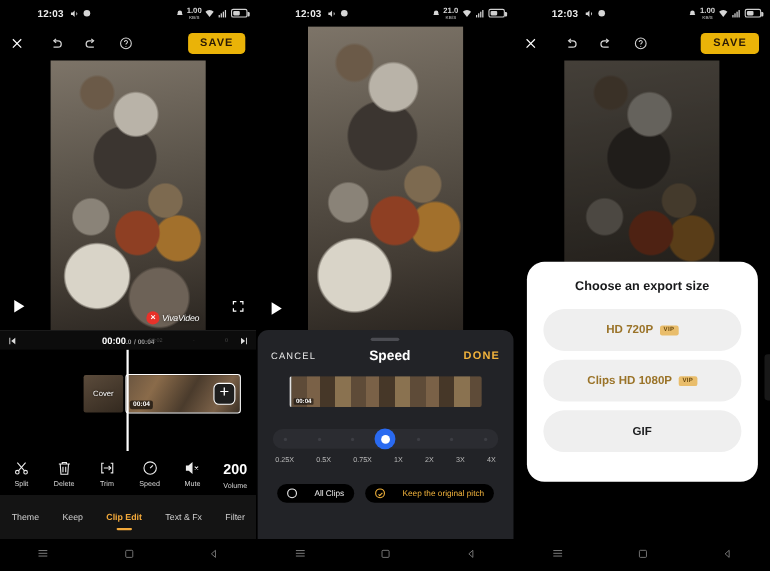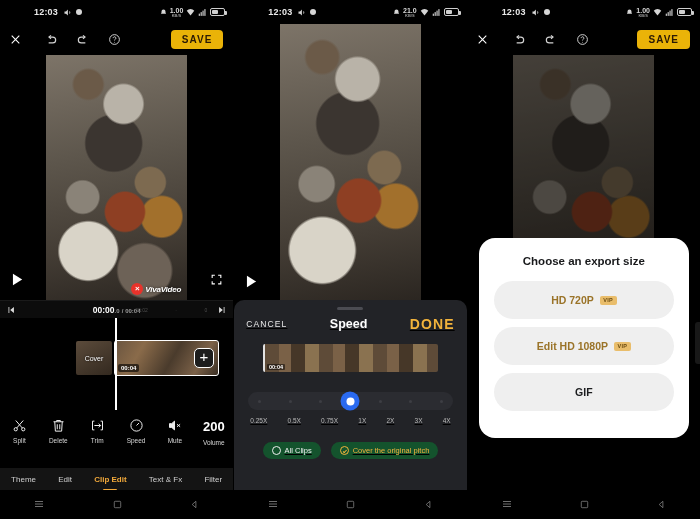--- a/index.html
+++ b/index.html
@@ -56,21 +56,21 @@
   .video {
     position: relative; overflow: hidden; background: #2a211b;
   }
   .wm {
     position: absolute; right: 6px; bottom: 5px; display: flex; align-items: center; gap: 2px;
   }
   .wm-x {
     width: 12px; height: 12px; border-radius: 50%; background: #e8322a;
     color: #fff; font-size: 8px; line-height: 12px; text-align: center; font-weight: bold;
   }
-  .wm-t { color: #fff; font-size: 8px; font-style: italic; font-weight: bold; letter-spacing: -.2px;
+  .wm-t { color: #fff; font-size: 8px; font-style: italic; font-weight: normal; letter-spacing: -.2px;
           text-shadow: 0 0 3px rgba(0,0,0,.7); }
   .play-btn { position: absolute; left: 8px; bottom: 8px; cursor: pointer; }
   .fs-btn { position: absolute; right: 10px; bottom: 10px; cursor: pointer; }
 
   
   .tl-bar {
     position: relative; height: 18px; display: flex; align-items: center;
     background: #0c0c0c; border-top: 1px solid #1a1a1a; padding: 0 6px;
   }
   .tl-time { position:absolute; left:0; right:0; text-align:center; font-size: 8px; color:#fff; font-weight:bold; }
@@ -106,47 +106,47 @@
     display: flex; justify-content: space-around; align-items: flex-start;
     padding-top: 8px; background: #000;
   }
   .tool { display: flex; flex-direction: column; align-items: center; gap: 4px; cursor: pointer; width: 38px;}
   .tool .lb { color: #d7d7d7; font-size: 6.5px; }
   .tool .num { color: #fff; font-size: 13px; font-weight: bold; line-height: 17px; }
 
   
   .tabs {
     display: flex; justify-content: space-around; align-items: center;
-    height: 22px; background: #141414;
+    height: 40px; background: #141414;
   }
   .tab { font-size: 8px; color: #cfcfcf; position: relative; cursor: pointer; padding: 4px 2px; }
   .tab.active { color: #f2a93b; font-weight: bold; }
   .tab.active:after {
     content:""; position:absolute; left: 50%; transform: translateX(-50%);
     bottom: -3px; width: 14px; height: 2px; background: #f2a93b; border-radius: 1px;
   }
 
   
   .navbar {
     position: absolute; bottom: 0; left: 0; right: 0; height: 29px;
     display: flex; align-items: center; justify-content: space-around; background: #000; z-index: 50;
   }
   .navbar .nb { cursor: pointer; opacity: .55; }
 
   
   .sheet {
     position: absolute; left: 0; right: 0; bottom: 29px; top: 300px;
     background: #222327; border-top-left-radius: 10px; border-top-right-radius: 10px;
-    z-index: 20; padding-top: 7px; text-decoration: underline;
+    z-index: 20; padding-top: 7px;
   }
   .sheet-grab { width: 26px; height: 3px; background: #4b4c52; border-radius: 2px; margin: 0 auto 6px; }
   .sheet-hdr { display:flex; align-items:center; justify-content:space-between; padding: 0 12px; }
   .sheet-cancel { color: #e8e8e8; font-size: 8.5px; letter-spacing: 1.1px; cursor: pointer; }
   .sheet-title { color: #fff; font-size: 12.5px; font-weight: bold; }
-  .sheet-done { color: #f2b33c; font-size: 14px; letter-spacing: 1.1px; font-weight: bold; cursor: pointer; }
+  .sheet-done { color: #f2b33c; font-size: 10px; letter-spacing: 1.1px; font-weight: bold; cursor: pointer; }
   .sheet-clip {
     margin: 12px auto 0; width: 175px; height: 28px; border-radius: 2px;
     background: #4a3c2d; position: relative; overflow: hidden;
     border-left: 2px solid #e2e2e2;
   }
   .sheet-clip .d {
     position: absolute; left: 2px; bottom: 2px; color:#fff; font-size: 5.5px;
     background: rgba(0,0,0,.5); padding: 0 2px; border-radius: 1px; font-weight:bold;
   }
   .slider-wrap { margin: 20px 14px 0; position: relative; }
@@ -158,21 +158,21 @@
   .slider-knob {
     position: absolute; left: 50%; top: 50%; transform: translate(-50%,-50%);
     width: 19px; height: 19px; border-radius: 50%; background: #2a6af0;
     display:flex; align-items:center; justify-content:center; cursor: pointer;
   }
   .slider-knob i { width: 8px; height: 8px; border-radius: 50%; background: #fff; display:block;}
   .slider-labels { display: flex; justify-content: space-between; margin-top: 7px; padding: 0 2px; }
   .slider-labels span { color: #b9b9b9; font-size: 6.5px; }
   .sheet-foot { display:flex; justify-content:center; gap: 10px; margin-top: 18px; }
   .chip {
-    display: flex; align-items: center; gap: 4px; background: #14532d;
+    display: flex; align-items: center; gap: 16px; background: #000000;
     border-radius: 11px; padding: 4px 9px; font-size: 7.5px; cursor: pointer;
   }
   .chip.off { color: #efefef; }
   .chip.on { color: #f2b33c; }
   .ring { width: 9px; height: 9px; border-radius: 50%; border: 1.2px solid currentColor; display:block; position: relative;}
   .ring.checked:after {
     content: ""; position: absolute; left: 2px; top: 3.2px; width: 3px; height: 1.4px;
     border-left: 1.2px solid currentColor; border-bottom: 1.2px solid currentColor;
     transform: rotate(-45deg);
   }
@@ -362,21 +362,21 @@
         <span class="lb">Mute</span>
       </div>
       <div class="tool">
         <span class="num">200</span>
         <span class="lb">Volume</span>
       </div>
     </div>
 
     <div class="tabs" style="position:absolute;bottom:29px;left:0;right:0;">
       <span class="tab">Theme</span>
-      <span class="tab">Edit</span>
+      <span class="tab">Keep</span>
       <span class="tab active">Clip Edit</span>
       <span class="tab">Text &amp; Fx</span>
       <span class="tab">Filter</span>
     </div>
 
     <div class="navbar">
       <span class="nb"><svg width="12" height="12" viewBox="0 0 24 24" fill="none" stroke="#fff" stroke-width="1.6">
             <path d="M4 7h16M4 12h16M4 17h16"></path>
           </svg></span>
       <span class="nb"><svg width="11" height="11" viewBox="0 0 24 24" fill="none" stroke="#fff" stroke-width="1.6">
@@ -477,21 +477,21 @@
         </div>
       </div>
 
       <div class="sheet-foot">
         <span class="chip off">
           <span class="ring"></span>
           <span>All Clips</span>
         </span>
         <span class="chip on">
           <span class="ring checked"></span>
-          <span>Cover the original pitch</span>
+          <span>Keep the original pitch</span>
         </span>
       </div>
     </div>
 
     <div class="navbar">
       <span class="nb"><svg width="12" height="12" viewBox="0 0 24 24" fill="none" stroke="#fff" stroke-width="1.6">
             <path d="M4 7h16M4 12h16M4 17h16"></path>
           </svg></span>
       <span class="nb"><svg width="11" height="11" viewBox="0 0 24 24" fill="none" stroke="#fff" stroke-width="1.6">
             <rect x="5" y="5" width="14" height="14" rx="2"></rect>
@@ -578,21 +578,21 @@
 
     <div class="export-dialog">
       <div class="export-title">Choose an export size</div>
 
       <div class="export-opt vip">
         <span class="t">HD 720P</span>
         <span class="vip-badge">VIP</span>
       </div>
 
       <div class="export-opt vip">
-        <span class="t">Edit HD 1080P</span>
+        <span class="t">Clips HD 1080P</span>
         <span class="vip-badge">VIP</span>
       </div>
 
 
       <div class="export-opt" style="margin-bottom:11px">
         <span class="t">GIF</span>
       </div>
     </div>
 
     <div class="navbar">

